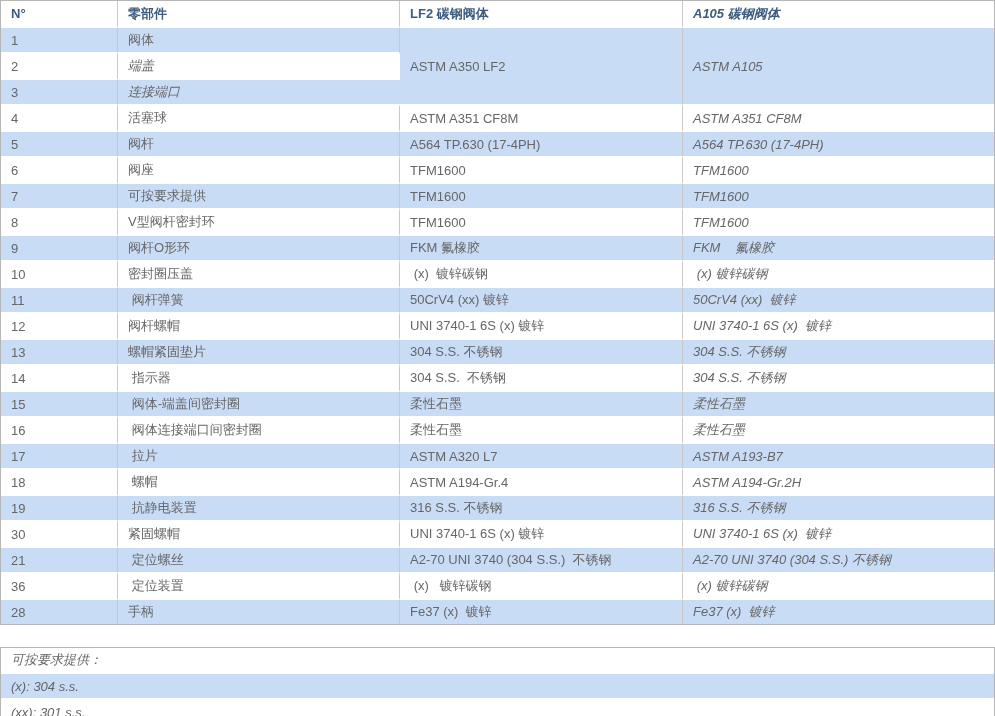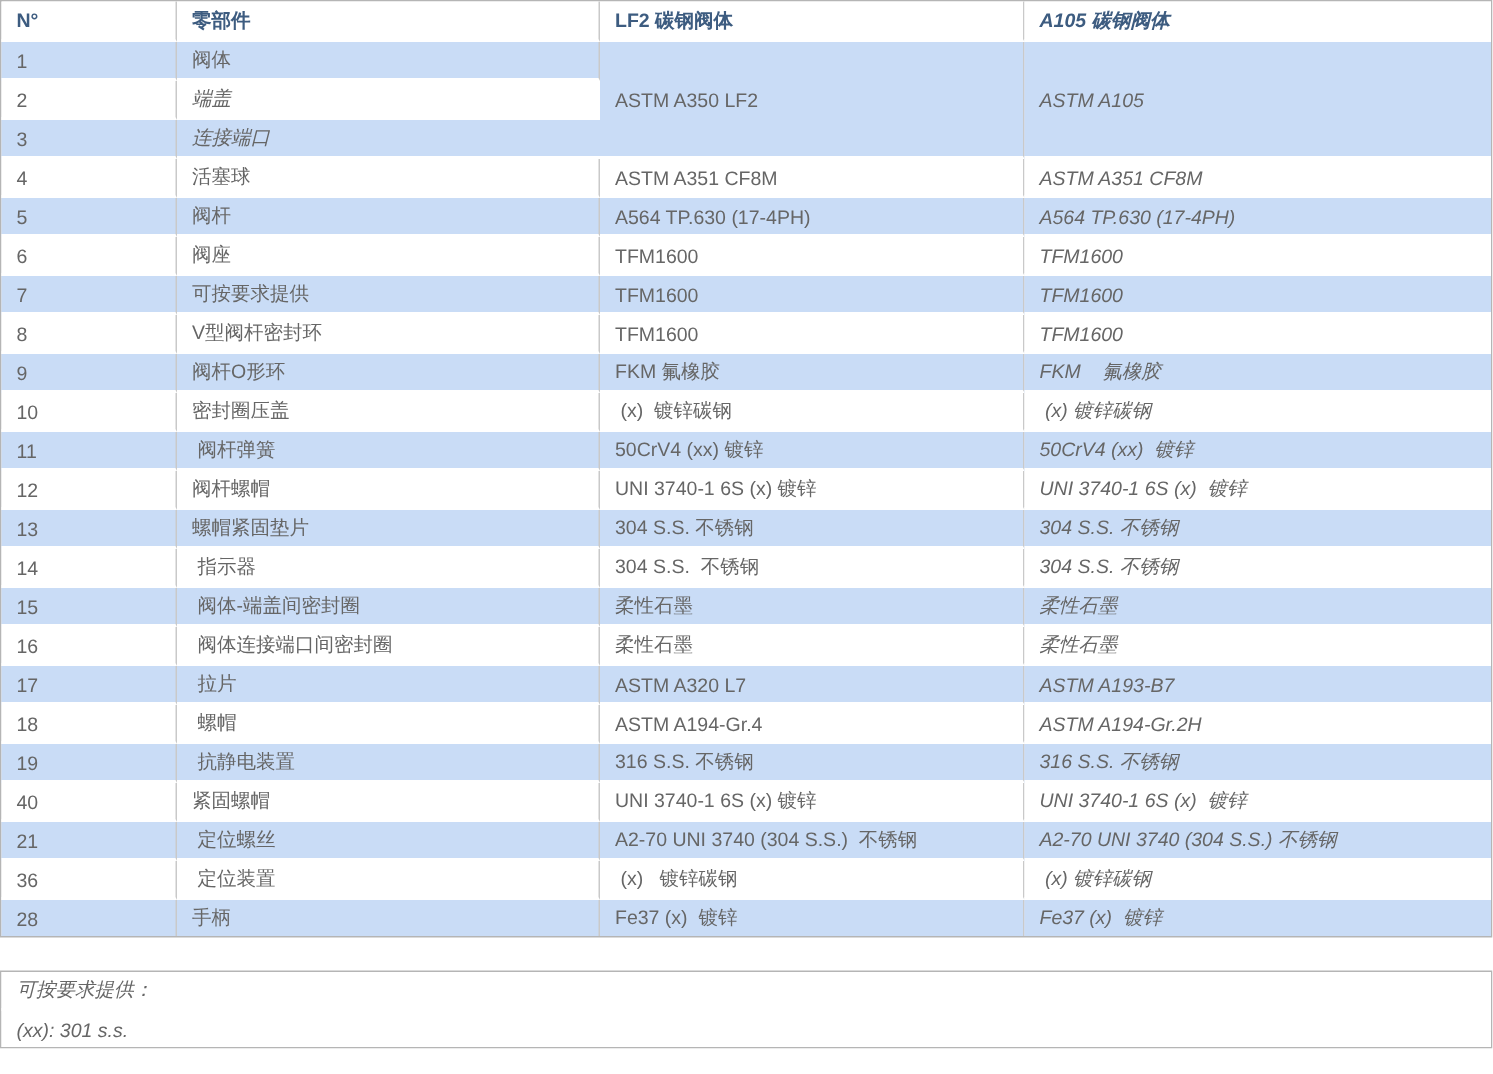--- a/index.html
+++ b/index.html
@@ -178,21 +178,21 @@
             <td>ASTM A194-Gr.4</td>
             <td>ASTM A194-Gr.2H</td>
           </tr>
           <tr>
             <td class="blue">19</td>
             <td class="blue"> 抗静电装置</td>
             <td class="blue">316 S.S. 不锈钢</td>
             <td class="blue">316 S.S. 不锈钢</td>
           </tr>
           <tr>
-            <td>40</td>
+            <td>30</td>
             <td>紧固螺帽</td>
             <td>UNI 3740-1 6S (x) 镀锌</td>
             <td>UNI 3740-1 6S (x)  镀锌</td>
           </tr>
           <tr>
             <td class="blue">21</td>
             <td class="blue"> 定位螺丝</td>
             <td class="blue">A2-70 UNI 3740 (304 S.S.)  不锈钢</td>
             <td class="blue">A2-70 UNI 3740 (304 S.S.) 不锈钢</td>
           </tr>
@@ -212,19 +212,22 @@
     </table>
   </div>
 
   <div class="table-frame notes-frame">
     <table>
       <tbody id="tbody-notes">
           <tr>
             <td colspan="1">可按要求提供：</td>
           </tr>
           <tr>
+            <td class="blue" colspan="1">(x): 304 s.s.</td>
+          </tr>
+          <tr>
             <td colspan="1">(xx): 301 s.s.</td>
           </tr>
         </tbody>
     </table>
   </div>
 
 </div>
 
 </body></html>

